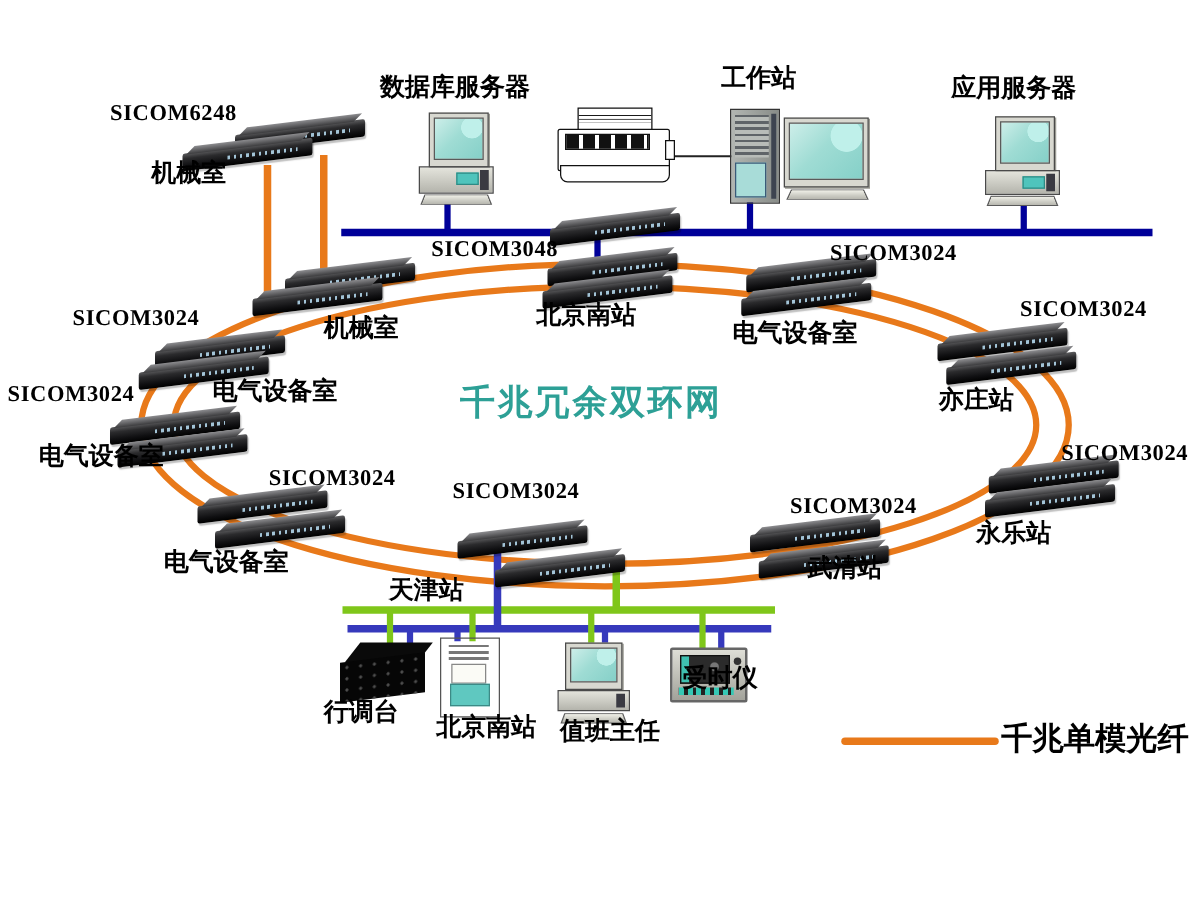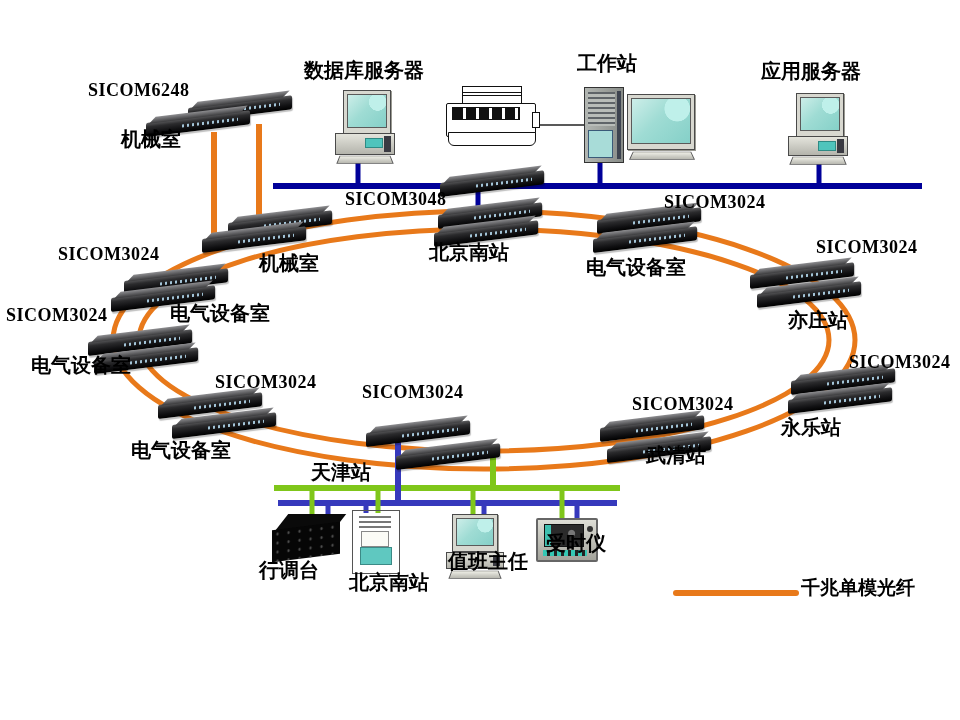--- a/index.html
+++ b/index.html
@@ -4,21 +4,21 @@
 <style>
   html,body{margin:0;padding:0;background:#fff;}
   .canvas{position:relative;width:960px;height:720px;background:#ffffff;overflow:hidden;
           font-family:"Liberation Serif", serif;}
   svg.wires{position:absolute;left:0;top:0;z-index:1;}
 
   
   .lbl{position:absolute;font-weight:bold;color:#000;white-space:nowrap;z-index:5;line-height:1.1;}
   .lbl.en{font-family:"Liberation Serif",serif;font-size:18px;letter-spacing:0.5px;}
   .lbl.cn{font-family:Liberation Mono, monospace;font-size:20px;}
-  .lbl.small{font-size:19px;}
+  .lbl.small{font-size:25px;}
   .lbl.title{font-size:28px;letter-spacing:2px;color:#2DA096;}
 
   
   .sw{position:absolute;width:104px;height:14px;z-index:3;
       background:linear-gradient(180deg,#5c5c5e 0%,#2b2b2d 30%,#101012 70%,#000 100%);
       transform:skewY(-7deg);transform-origin:left bottom;border-radius:2px;
       box-shadow:1px 2px 1px rgba(0,0,0,0.25);}
   .sw::before{content:"";position:absolute;left:3px;top:-5px;width:92px;height:6px;
       background:linear-gradient(180deg,#8d8d90,#3c3c3e);
       transform:skewX(-48deg);transform-origin:left bottom;}
@@ -220,28 +220,29 @@
   <div class="lbl en" style="left:345px;top:190px">SICOM3048</div>
   <div class="lbl en" style="left:664px;top:193px">SICOM3024</div>
   <div class="lbl cn" style="left:259px;top:254px">机械室</div>
   <div class="lbl cn" style="left:429px;top:243px">北京南站</div>
   <div class="lbl cn" style="left:586px;top:258px">电气设备室</div>
   <div class="lbl en" style="left:58px;top:245px">SICOM3024</div>
   <div class="lbl cn" style="left:170px;top:304px">电气设备室</div>
   <div class="lbl en" style="left:6px;top:306px">SICOM3024</div>
   <div class="lbl cn" style="left:31px;top:356px">电气设备室</div>
   <div class="lbl en" style="left:816px;top:238px">SICOM3024</div>
-  <div class="lbl cn" style="left:788px;top:311px">亦庄站</div>
+  <div class="lbl cn" style="left:751px;top:311px">亦庄站</div>
   <div class="lbl en" style="left:849px;top:353px">SICOM3024</div>
   <div class="lbl cn" style="left:781px;top:418px">永乐站</div>
   <div class="lbl en" style="left:215px;top:373px">SICOM3024</div>
   <div class="lbl cn" style="left:131px;top:441px">电气设备室</div>
   <div class="lbl en" style="left:362px;top:383px">SICOM3024</div>
   <div class="lbl cn" style="left:311px;top:463px">天津站</div>
   <div class="lbl en" style="left:632px;top:395px">SICOM3024</div>
   <div class="lbl cn" style="left:646px;top:446px">武清站</div>
+  <div class="lbl title" style="left:368px;top:308px">千兆冗余双环网</div>
   <div class="lbl cn" style="left:259px;top:561px">行调台</div>
   <div class="lbl cn" style="left:349px;top:573px">北京南站</div>
-  <div class="lbl cn" style="left:448px;top:552px">值班主任</div>
+  <div class="lbl cn" style="left:448px;top:576px">值班主任</div>
   <div class="lbl cn" style="left:546px;top:534px">受时仪</div>
   <div class="lbl cn small" style="left:801px;top:579px">千兆单模光纤</div>
 
 </div>
 
 </body></html>

